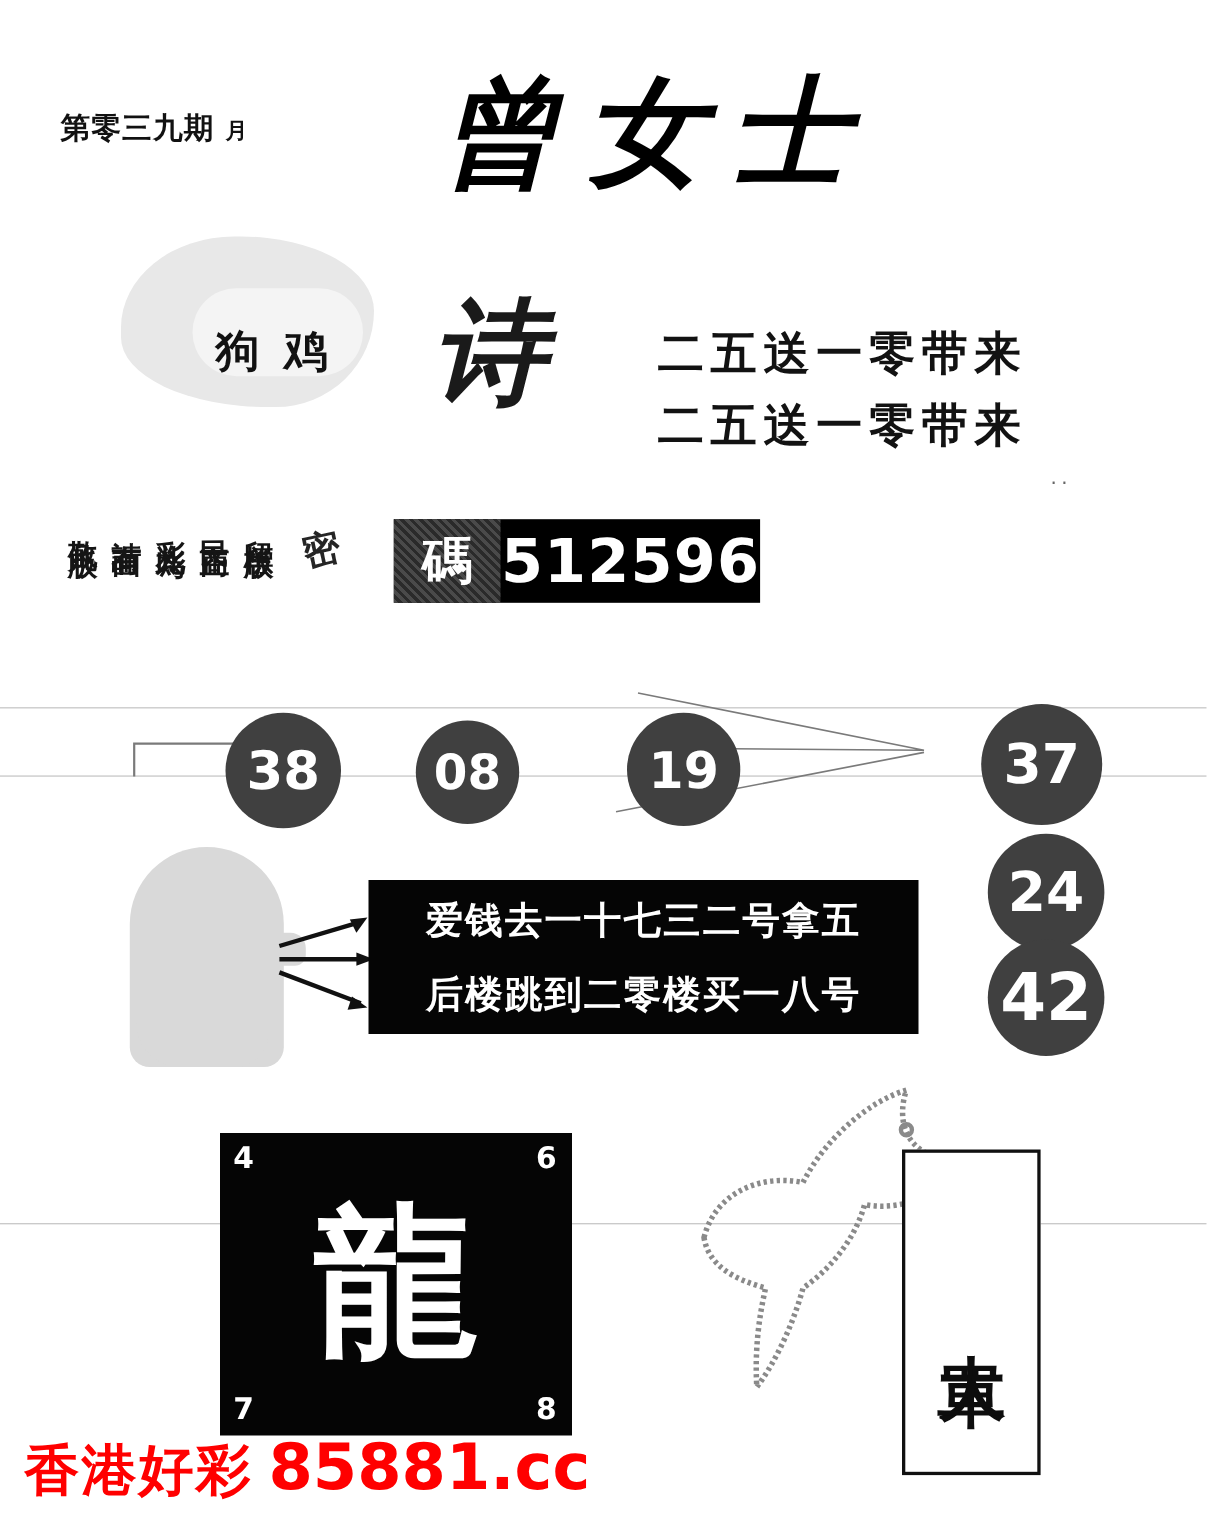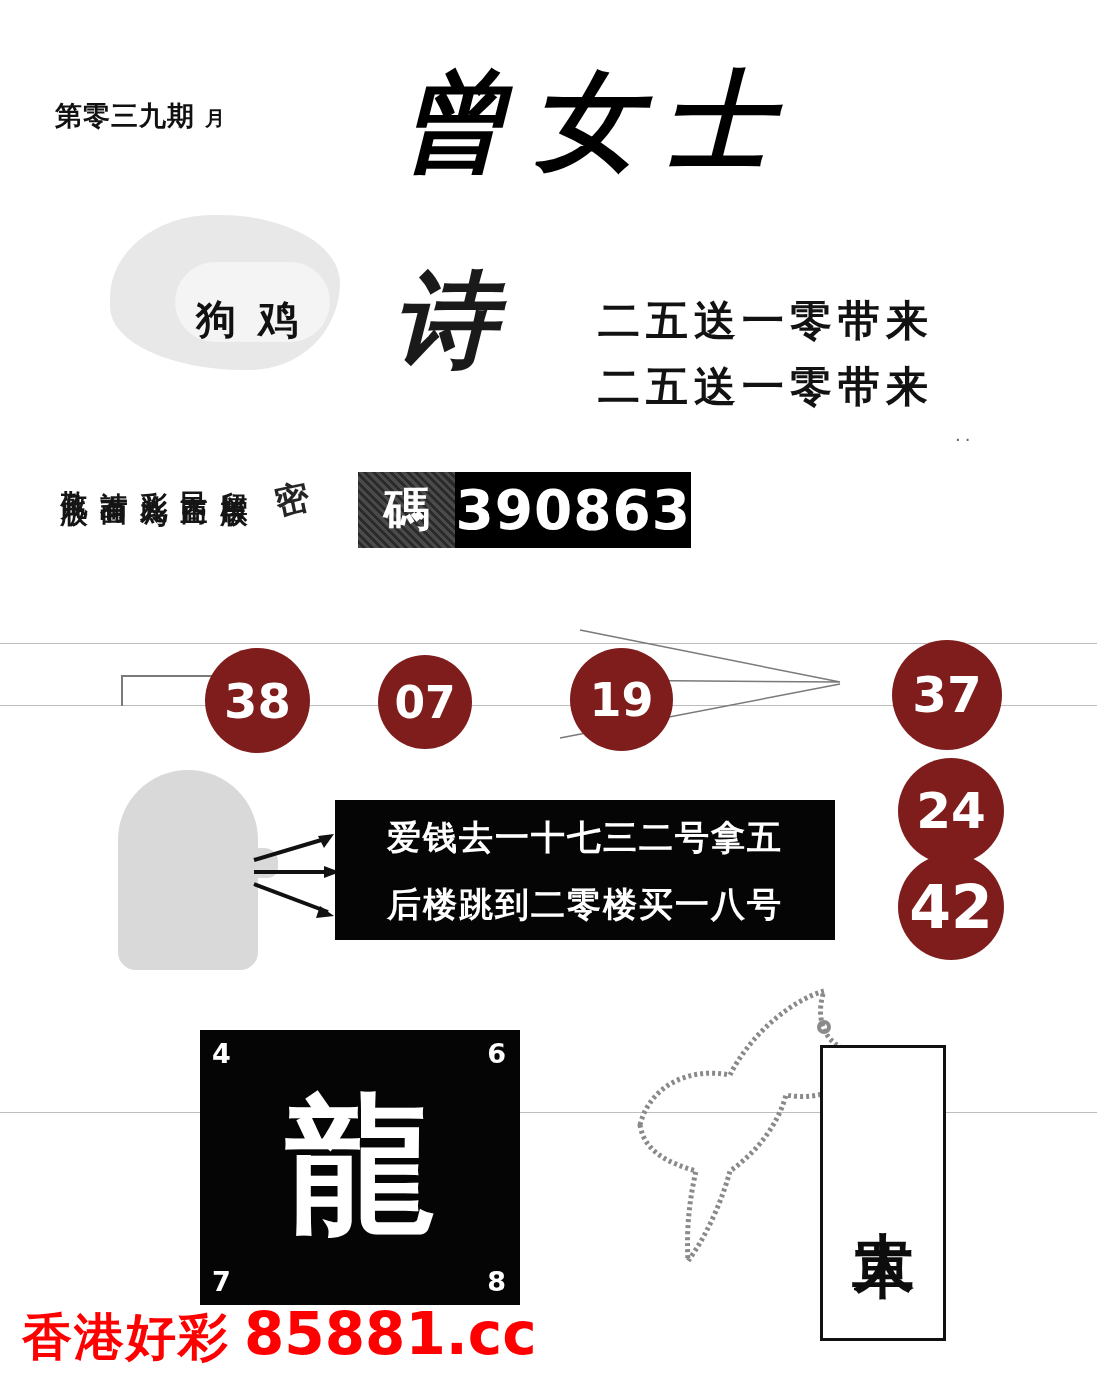--- a/index.html
+++ b/index.html
@@ -94,21 +94,21 @@
     flex:1;color:#fff;font-family:"DejaVu Sans","Liberation Sans",sans-serif;
     font-size:55px;font-weight:bold;letter-spacing:1px;
     text-align:center;
   }
 
   
   .hline{position:absolute;left:0;width:1097px;height:1px;background:#bdbdbd;}
 
   
   .ball{
-    position:absolute;border-radius:50%;background:#7f1d1d;color:#fff;
+    position:absolute;border-radius:50%;background:#404040;color:#fff;
     font-family:"DejaVu Sans","Liberation Sans",sans-serif;
     font-weight:bold;display:flex;align-items:center;justify-content:center;
   }
   .ball.b1{left:205px;top:648px;width:105px;height:105px;font-size:48px;}
   .ball.b2{left:378px;top:655px;width:94px;height:94px;font-size:44px;}
   .ball.b3{left:570px;top:648px;width:103px;height:103px;font-size:46px;}
   .ball.b4{left:892px;top:640px;width:110px;height:110px;font-size:50px;}
   .ball.b5{left:898px;top:758px;width:106px;height:106px;font-size:50px;}
   .ball.b6{left:898px;top:854px;width:106px;height:106px;font-size:60px;}
 
@@ -217,37 +217,37 @@
     <div class="vcol">留標版</div>
     <div class="vcol">民商正</div>
     <div class="vcol">彩此為</div>
     <div class="vcol">請有面</div>
     <div class="vcol">敬凡版</div>
   </div>
   <div class="seal">密</div>
 
   <div class="codebox">
     <div class="code-label">碼</div>
-    <div class="code-num">390863</div>
+    <div class="code-num">512596</div>
   </div>
 
   <div class="hline" style="top:643px;"></div>
   <div class="hline" style="top:705px;"></div>
   <div class="hline" style="top:1112px;"></div>
 
   <svg class="arrow-lines" viewBox="0 0 330 130">
     <polyline points="60,60 320,62 60,10" fill="none" stroke="#7a7a7a" stroke-width="1.5"></polyline>
     <polyline points="40,118 320,64" fill="none" stroke="#7a7a7a" stroke-width="1.5"></polyline>
   </svg>
   <svg style="position:absolute;left:120px;top:670px;width:110px;height:40px;" viewBox="0 0 110 40">
     <polyline points="2,36 2,6 108,6" fill="none" stroke="#7a7a7a" stroke-width="2"></polyline>
   </svg>
 
   <div class="ball b1">38</div>
-  <div class="ball b2">07</div>
+  <div class="ball b2">08</div>
   <div class="ball b3">19</div>
   <div class="ball b4">37</div>
   <div class="ball b5">24</div>
   <div class="ball b6">42</div>
 
   <div class="head">
     <div class="jaw"></div>
     <div class="nose"></div>
   </div>
   <svg class="speech-arrows" viewBox="0 0 100 110">

